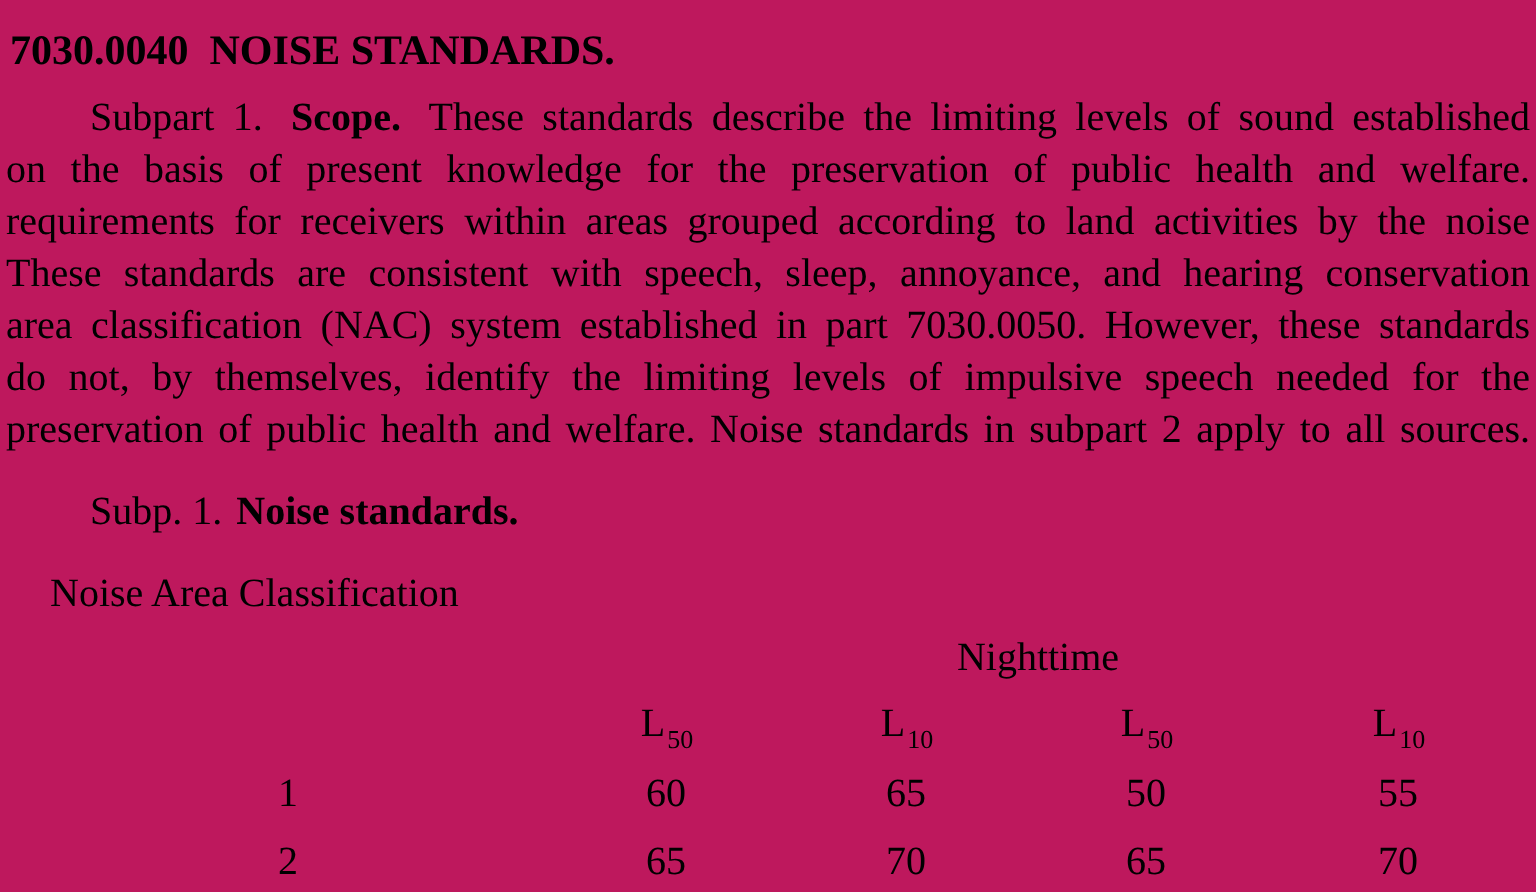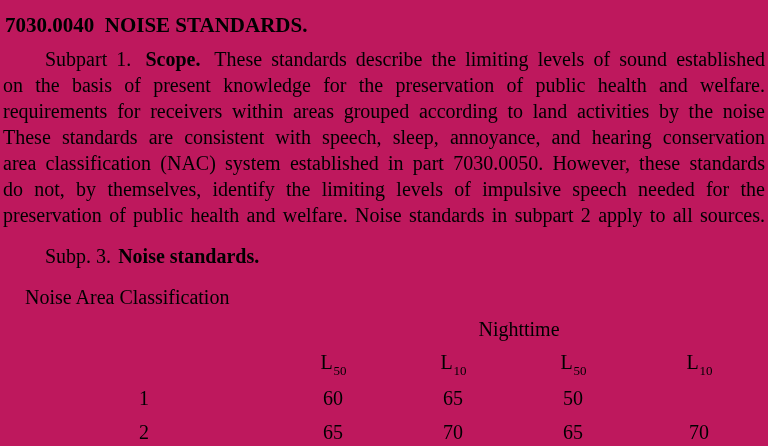--- a/index.html
+++ b/index.html
@@ -31,21 +31,21 @@
   .jline.first { text-indent: 42px; }
   .bold { font-weight: bold; }
   .lbl { margin-right: 5px; }
   .subp2 {
     margin-top: 15px;
     padding-left: 42px;
   }
   .subp2 .lbl { margin-right: 7px; }
 
   .ntable { margin-top: 15px; }
-  .trow { display: flex; }
+  .trow { display: flex; justify-content: space-between; }
   .thead { margin-bottom: 7px; }
   .tsub  { margin-bottom: 7px; }
   .tdata { margin-bottom: 8px; }
   .c0 { width: 270px; box-sizing: border-box; }
   .rowhead { padding-left: 22px; }
   .cnum { text-align: center; padding-left: 12px; }
   .cv { width: 120px; text-align: center; }
   .cvlast { flex: 1; text-align: center; }
   .g1 { width: 240px; text-align: center; }
   .g2 { flex: 1; text-align: center; margin-top: 32px; }
@@ -66,21 +66,21 @@
   <div class="para">
     <div class="jline first"><span class="lbl">Subpart 1.</span> <span class="bold lbl">Scope.</span> <span>These standards describe the limiting levels of sound established</span></div>
     <div class="jline">on the basis of present knowledge for the preservation of public health and welfare.</div>
     <div class="jline">requirements for receivers within areas grouped according to land activities by the noise</div>
     <div class="jline">These standards are consistent with speech, sleep, annoyance, and hearing conservation</div>
     <div class="jline">area classification (NAC) system established in part 7030.0050. However, these standards</div>
     <div class="jline">do not, by themselves, identify the limiting levels of impulsive speech needed for the</div>
     <div class="jline">preservation of public health and welfare. Noise standards in subpart 2 apply to all sources.</div>
   </div>
 
-  <div class="subp2"><span class="lbl">Subp. 3.</span><span class="bold">Noise standards.</span></div>
+  <div class="subp2"><span class="lbl">Subp. 1.</span><span class="bold">Noise standards.</span></div>
 
   <div class="ntable">
 
     <div class="trow thead">
       <div class="c0 rowhead">Noise Area Classification</div>
       <div class="g2">Nighttime</div>
     </div>
 
     <div class="trow tsub">
       <div class="c0"></div>
@@ -88,20 +88,21 @@
       <div class="cv"><span>L</span><span class="lsub">10</span></div>
       <div class="cv"><span>L</span><span class="lsub">50</span></div>
       <div class="cvlast"><span>L</span><span class="lsub">10</span></div>
     </div>
 
     <div class="trow tdata">
       <div class="c0 cnum">1</div>
       <div class="cv">60</div>
       <div class="cv">65</div>
       <div class="cv">50</div>
+      <div class="cvlast">55</div>
     </div>
 
     <div class="trow tdata">
       <div class="c0 cnum">2</div>
       <div class="cv">65</div>
       <div class="cv">70</div>
       <div class="cv">65</div>
       <div class="cvlast">70</div>
     </div>
 

